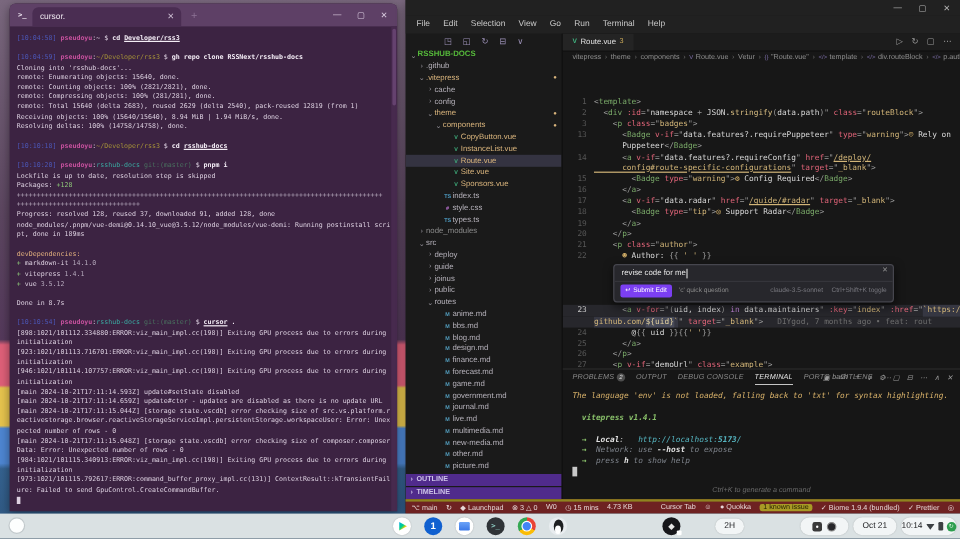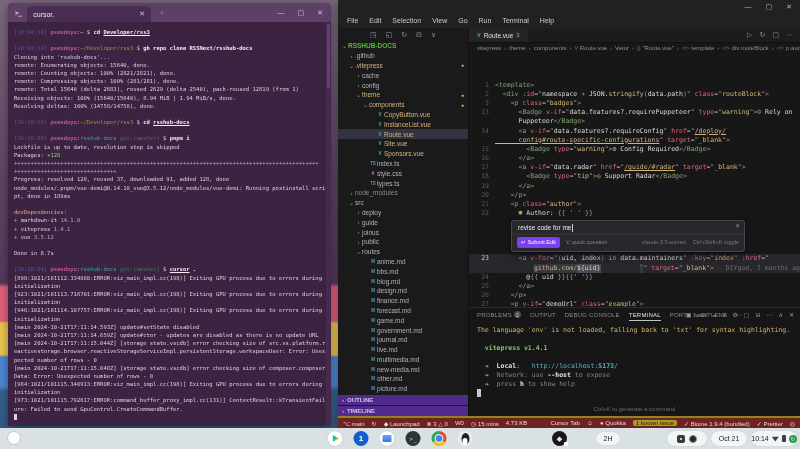--- a/index.html
+++ b/index.html
@@ -54,33 +54,33 @@
   .bc-sep{margin:0 3px;color:#6a6a6a;}
   .bc-ico{margin-right:2px;color:#7d6fa8;font-size:5px;}
   .code{flex:1;overflow:hidden;position:relative;font-family:"DejaVu Sans Mono",monospace;font-size:6.5px;line-height:9.2px;white-space:pre;}
   .crow{height:9.2px;display:flex;}
   .crow.act{background:#27272c;}
   .ln{width:20px;flex:0 0 auto;text-align:right;padding-right:6px;color:#565656;}
   .crow.act .ln{color:#c8c8c8;}
   .tk-p{color:#9b9b9b;} .tk-t{color:#79a868;} .tk-a{color:#e06478;} .tk-s{color:#d2b578;}
   .tk-su{color:#d2b578;text-decoration:underline;} .tk-f{color:#d8bd82;} .tk-kw{color:#c084d8;}
   .tk-w{color:#d8d8d8;} .tk-em{color:#d8b36a;}
-  .tk-hl{color:#d2b578;background:rgba(125,135,165,.18);margin-left:39px;}
+  .tk-hl{color:#d2b578;background:rgba(125,135,165,.18);}
   .tk-sel{color:#e4d2a0;background:rgba(125,135,165,.38);}
   .tk-bl{color:#6d6d6d;}
   
   .ai-popup{display:block;margin:2px 0 2px 42px;width:232px;height:30px;background:#27272c;border:1px solid #46464e;border-radius:3px;position:relative;font-family:"Liberation Sans",sans-serif;white-space:normal;box-shadow:0 3px 8px rgba(0,0,0,.5);}
   .ai-close{position:absolute;top:1px;right:4px;color:#8f8f8f;font-size:6px;}
   .ai-input-row{height:13px;display:flex;align-items:center;padding-left:6px;font-size:6.5px;color:#e8e8e8;border-bottom:1px solid #35353b;}
   .caret{display:inline-block;width:1px;height:8px;background:#d0d0d0;margin-left:1px;}
   .ai-actions{height:14px;display:flex;align-items:center;gap:6px;padding:0 5px;font-size:5.5px;color:#8a8a8a;}
   .ai-submit{background:#7b3ff2;color:#fff;border-radius:2px;padding:1px 4px;font-size:5.5px;display:flex;gap:2px;align-items:center;}
   .ai-right{margin-left:auto;display:flex;gap:7px;color:#78787f;}
   
-  .panel{height:108px;border-top:1px solid #2b2b2b;background:#161616;display:flex;flex-direction:column;position:relative;}
+  .panel{height:108px;border-top:1px solid #2b2b2b;background:#161616;display:flex;flex-direction:column;position:relative;font-style:italic;}
   .panel-tabs{height:13px;display:flex;align-items:center;gap:9px;padding-left:8px;font-size:6px;color:#8a8a8a;letter-spacing:.2px;}
   .ptab{display:flex;align-items:center;gap:2px;height:100%;}
   .ptab.active{color:#e2e2e2;box-shadow:inset 0 -1px 0 #c5c5c5;}
   .pbadge{background:#4d4d4d;color:#ddd;border-radius:50%;width:7px;height:7px;font-size:5px;display:flex;align-items:center;justify-content:center;}
   .panel-actions{margin-left:auto;display:flex;align-items:center;gap:6px;padding-right:6px;color:#9a9a9a;font-size:6px;}
   .shell-label{display:flex;gap:2px;align-items:center;}
   .vsterm{flex:1;padding:5px 0 0 8px;font-family:"DejaVu Sans Mono",monospace;font-size:6.5px;line-height:9px;white-space:pre;overflow:hidden;}
   .vline{height:9px;}
   .seg-y{color:#d9b26a;} .seg-g{color:#89c06a;font-weight:bold;} .seg-c{color:#56b6c2;}
   .seg-cb{color:#56b6c2;font-weight:bold;} .seg-d{color:#7d828a;} .seg-b{color:#e3e3e3;font-weight:bold;}

